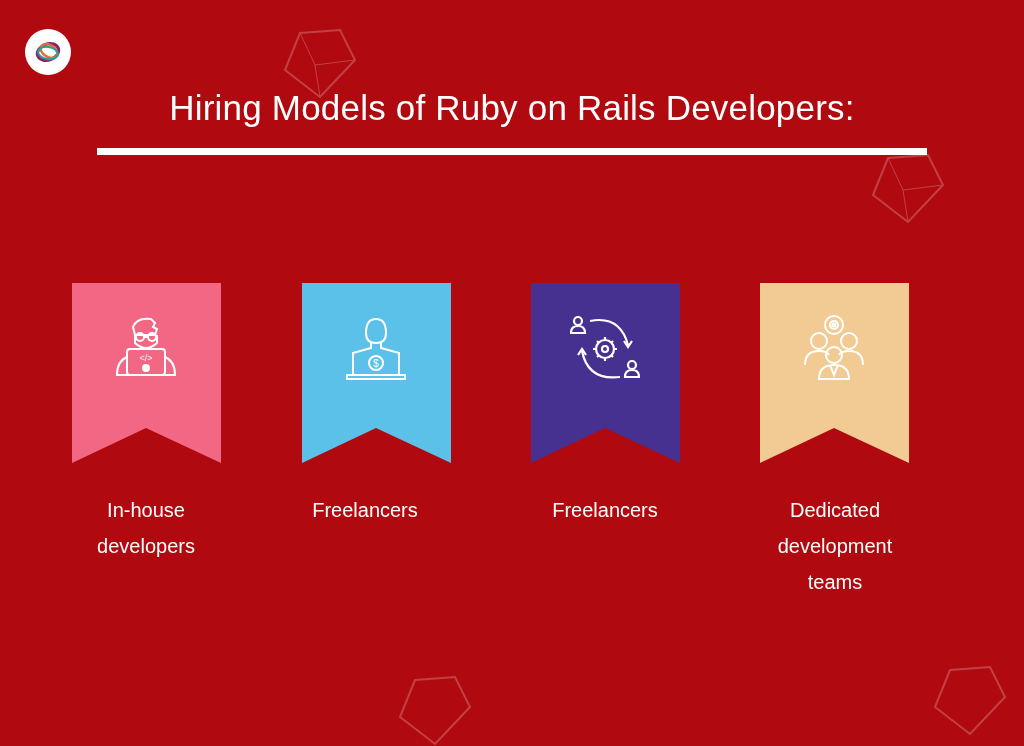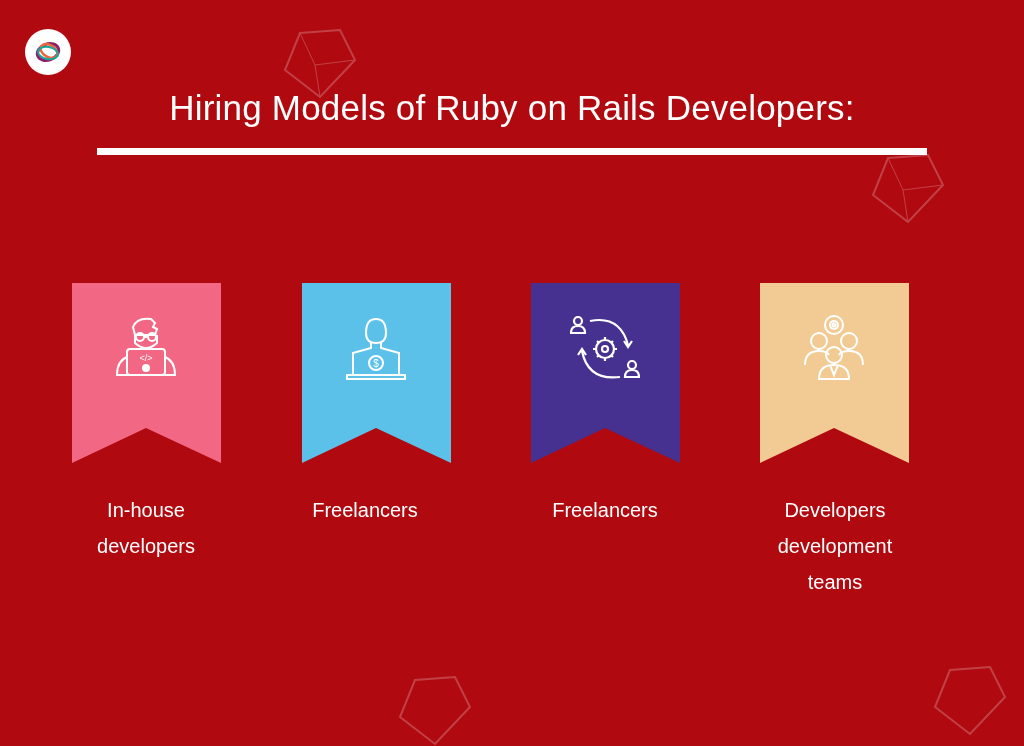--- a/index.html
+++ b/index.html
@@ -127,18 +127,18 @@
       <path d="M64 52 Q64 38 50 38 Q42 38 40 42"></path>
     <circle cx="35" cy="42" r="8"></circle>
     <path d="M20 66 Q20 52 35 52 Q50 52 50 66 Z"></path>
     <path d="M31 52 L35 62 L39 52"></path>
   </svg>
 </div>
 
 <div class="label" style="left:46px" data-name="model-label-in-house">In-house developers</div>
 <div class="label" style="left:265px" data-name="model-label-freelancers">Freelancers</div>
 <div class="label" style="left:505px" data-name="model-label-outsourcing">Freelancers</div>
-<div class="label" style="left:734px" data-name="model-label-dedicated-teams">Developers development teams</div>
+<div class="label" style="left:734px" data-name="model-label-dedicated-teams">Dedicated development teams</div>
 
 <style>
   .label[data-name="model-label-in-house"] { width: 140px; left: 76px !important; }
   .label[data-name="model-label-dedicated-teams"] { width: 160px; left: 755px !important; }
 </style>
 
 </body></html>

